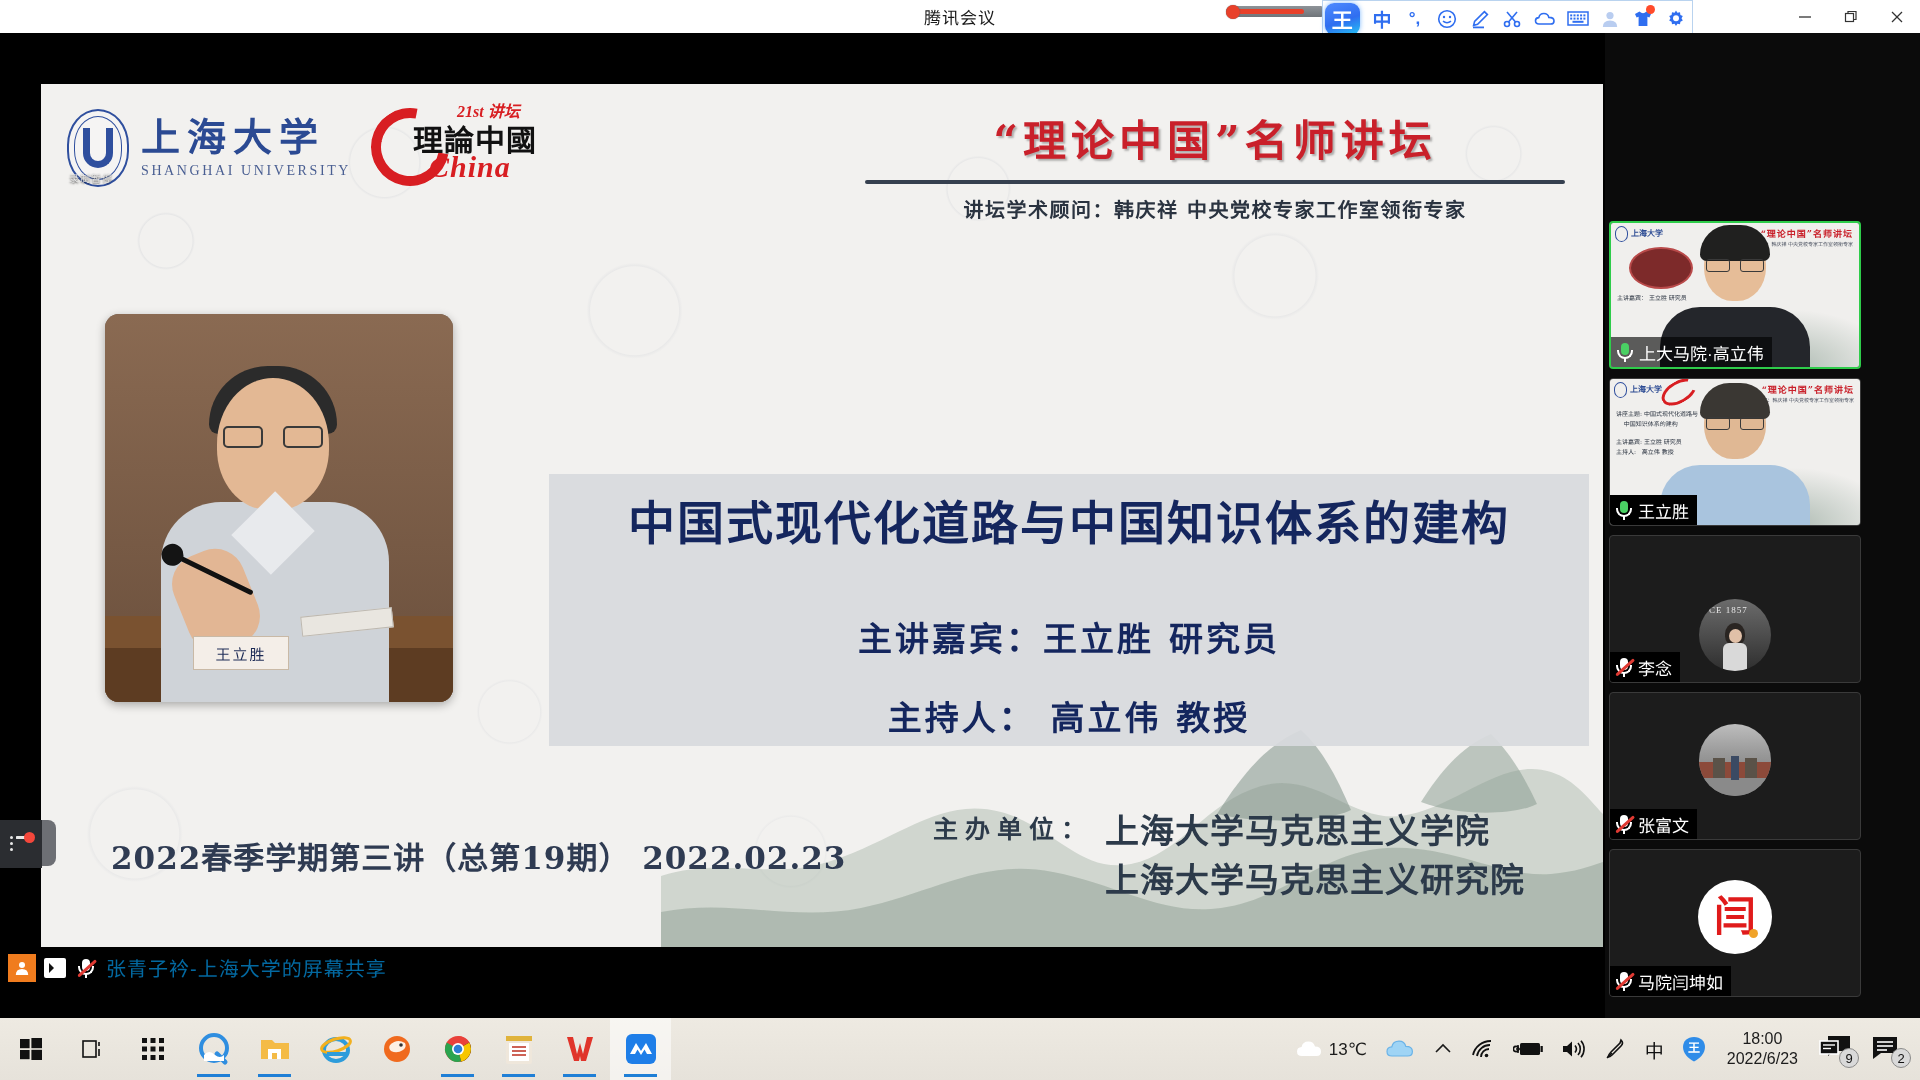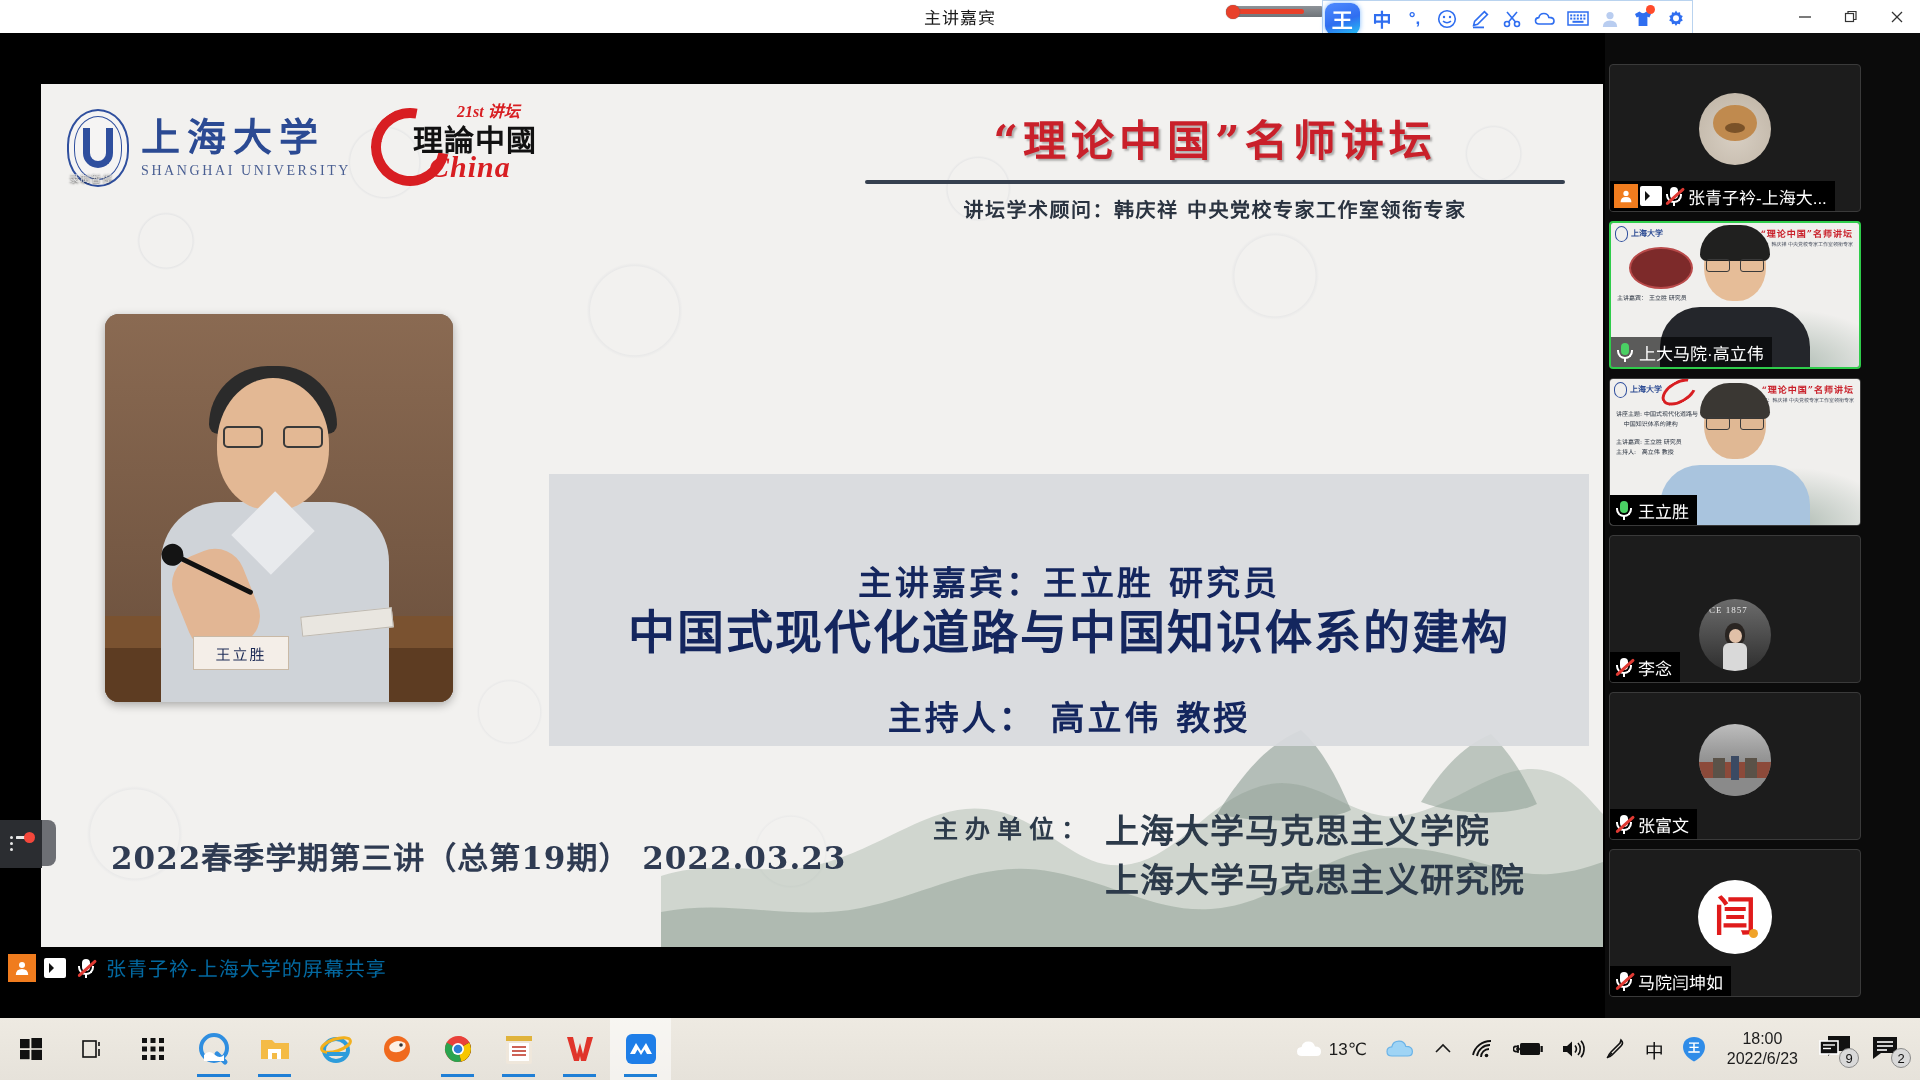--- a/index.html
+++ b/index.html
@@ -397,21 +397,21 @@
     position:absolute; right:-6px; bottom:-5px; width:20px; height:20px; border-radius:50%;
     background:#d9d9d9; border:1px solid #8a8a8a; color:#111; font-size:13px;
     display:flex; align-items:center; justify-content:center;
   }
   #temp-text{ font-size:17px; color:#1b1b1b; margin-left:6px; }
 </style>
 </head>
 <body>
 
 <div id="titlebar">
-  <div id="title-text">主讲嘉宾</div>
+  <div id="title-text">腾讯会议</div>
 
   <div id="vol-widget">
     <div id="vol-track">
       <div id="vol-fill"></div>
       <div id="vol-knob"></div>
     </div>
   </div>
 
   <div class="winbtns">
     <div class="winbtn">
@@ -555,26 +555,26 @@
             <i></i>
           </div>
         <div id="p-collar"></div>
         <div id="p-arm"></div>
         <div id="p-mic"></div>
         <div id="p-book"></div>
         <div id="p-nameplate">王立胜</div>
       </div>
 
       <div id="title-panel">
+        <div id="slide-main-title">中国式现代化道路与中国知识体系的建构</div>
         <div id="slide-speaker">主讲嘉宾：王立胜 研究员</div>
-        <div id="slide-main-title">中国式现代化道路与中国知识体系的建构</div>
         <div id="slide-host">主持人：  高立伟 教授</div>
       </div>
 
-      <div id="slide-footer-left">2022春季学期第三讲（总第19期） 2022.03.23</div>
+      <div id="slide-footer-left">2022春季学期第三讲（总第19期） 2022.02.23</div>
 
       <div id="organizer">
         <div id="org-label">主办单位：</div>
         <div id="org-lines">
           <div>上海大学马克思主义学院</div>
           <div>上海大学马克思主义研究院</div>
         </div>
       </div>
 
       <div id="mouse-cursor">
@@ -615,45 +615,20 @@
           <span class="stem"></span>
           <span class="slash"></span>
         </span>
     </span>
     <span id="share-text">张青子衿-上海大学的屏幕共享</span>
   </div>
 </div>
 
 <div id="strip">
 
-  <div class="tile" style="top:31px;height:148px;">
-    <div class="tile-body">
-      <div class="avatar" style="width:72px;height:72px;top:44%;">
-        <div style="position:absolute;inset:0;background:radial-gradient(circle at 50% 60%,#d8cfc3,#bdb2a3);"></div>
-        <div style="position:absolute;left:14px;top:12px;width:44px;height:36px;border-radius:50%;background:#c08a4e;"></div>
-        <div style="position:absolute;left:26px;top:30px;width:20px;height:10px;border-radius:50%;background:#7a5228;"></div>
-      </div>
-    </div>
-    <div class="nameplate solid">
-      <span class="host-badge">
-        <svg width="14" height="14" viewBox="0 0 16 16">
-            <circle cx="8" cy="5" r="3" fill="#fff"></circle>
-            <path d="M1.8 15 Q1.8 9 8 9 Q14.2 9 14.2 15Z" fill="#fff"></path>
-          </svg>
-      </span>
-      <span class="share-ico"></span>
-      <span class="mic muted">
-          <span class="cap"></span>
-          <span class="arc"></span>
-          <span class="stem"></span>
-          <span class="slash"></span>
-        </span>
-      <span class="nm-text">张青子衿-上海大...</span>
-    </div>
-  </div>
 
   <div class="tile speaking" style="top:188px;height:148px;">
     <div class="tile-body">
       <div class="vid-bg">
         <div class="seal"></div>
         <div class="lbl">上海大学</div>
         <div class="redtitle">“理论中国”名师讲坛</div>
         <div class="subtle">讲坛学术顾问：韩庆祥 中央党校专家工作室领衔专家</div>
         <div style="position:absolute;left:18px;top:24px;width:64px;height:42px;border-radius:50%;background:#7d2a2a;border:2px solid #b94a4a;"></div>
         <div style="position:absolute;left:6px;top:70px;font-size:6px;color:#2a3340;font-family:'DejaVu Serif',serif;">主讲嘉宾： 王立胜 研究员</div>

